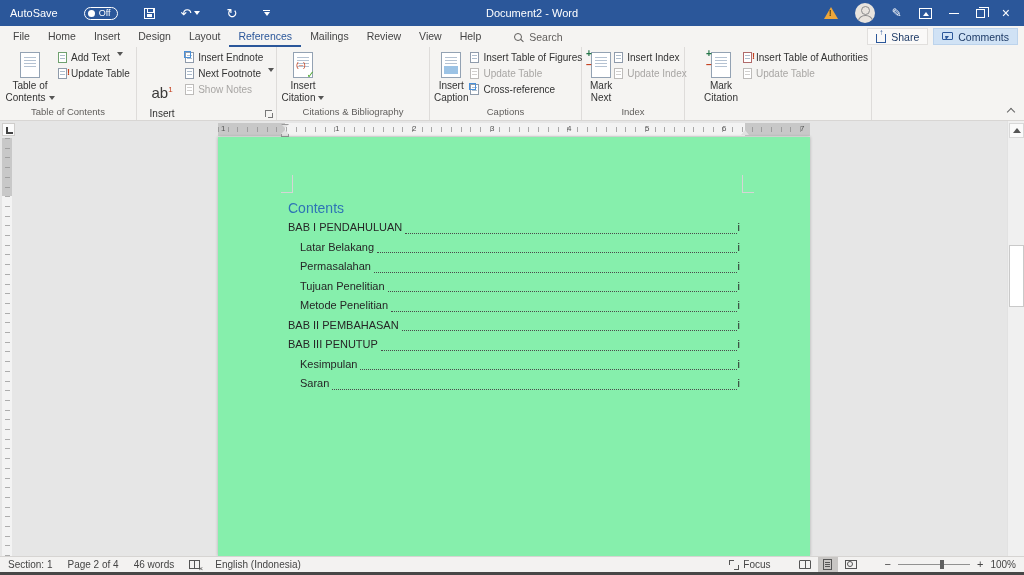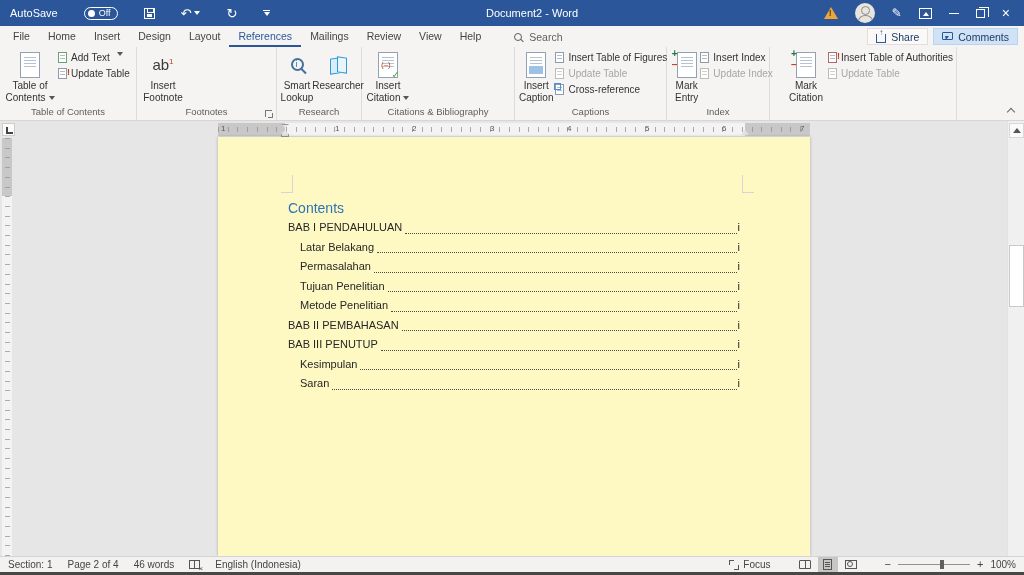--- a/index.html
+++ b/index.html
@@ -99,21 +99,21 @@
   .hr-num { position:absolute; top:1px; font-size:8px; color:#555; }
   .ind { position:absolute; background:#efefef; box-shadow:0 0 0 1px #9a9a9a; }
   .ind-first { left:63px; top:1px; width:8px; height:4px; clip-path:polygon(0 0,100% 0,50% 100%); box-shadow:none; background:#e2e2e2; border-top:1px solid #9a9a9a; }
   .ind-hang { left:63px; top:7px; width:8px; height:4px; clip-path:polygon(50% 0,100% 100%,0 100%); box-shadow:none; background:#e2e2e2; }
   .ind-box { left:63px; top:11px; width:8px; height:3px; box-shadow:none; background:#e2e2e2; border:1px solid #9a9a9a; border-top:none; }
   .ind-right { left:523px; top:7px; width:8px; height:5px; clip-path:polygon(50% 0,100% 100%,0 100%); box-shadow:none; background:#e2e2e2; }
   .vruler { position:absolute; left:2px; top:17px; width:10px; bottom:0; background:#f3f3f3; }
   .vr-dark { position:absolute; left:0; right:0; top:0; height:58px; background:#c8c8c8; }
   .vr-ticks { position:absolute; top:0; bottom:0; left:3px; width:5px;
               background:repeating-linear-gradient(to bottom, #8f8f8f 0 1px, transparent 1px 9.7px); opacity:.7; }
-  .page { position:absolute; left:218px; top:16px; width:592px; bottom:0; background:#fef9c3; box-shadow:0 0 3px rgba(0,0,0,.25); }
+  .page { position:absolute; left:218px; top:16px; width:592px; bottom:0; background:#86efac; box-shadow:0 0 3px rgba(0,0,0,.25); }
   .crop-l { position:absolute; left:63px; top:38px; width:12px; height:18px; border-right:1px solid #d5d5d5; border-bottom:1px solid #d5d5d5; }
   .crop-r { position:absolute; left:524px; top:38px; width:12px; height:18px; border-left:1px solid #d5d5d5; border-bottom:1px solid #d5d5d5; }
   .doc-heading { position:absolute; left:70px; top:63px; font-size:14px; color:#2e74b5; }
   .toc { position:absolute; left:70px; top:84px; width:452px; }
   .toc-row { display:flex; height:19.5px; font-size:11px; color:#262626; }
   .toc-row.lvl2 { padding-left:12px; }
   .toc-leader { flex:1; border-bottom:1px dotted #4a4a4a; height:1px; align-self:flex-end; margin:0 1px 7px 3px; }
   .toc-page { font-size:11px; }
   .scrollcol { position:absolute; right:0; top:0; bottom:0; width:17px; background:#f0f0f0; border-left:1px solid #e2e2e2; }
   .sc-up { position:absolute; top:2px; left:1px; width:15px; height:15px; background:#fafafa; border:1px solid #d8d8d8; display:flex; align-items:center; justify-content:center; cursor:pointer; }
@@ -227,48 +227,46 @@
             <span class="pgico excl"></span>
             <span>Update Table</span>
           </div>
         </div>
       </div>
       <div class="rg-label">Table of Contents</div>
     </div>
 
     <div class="rgroup" style="width:140px;">
       <div class="rg-body">
-        <div class="bigbtn" style="width:44px;">
+        <div class="bigbtn" style="width:44px;margin-top:28px;">
           <span class="iconbox">
               <span class="ab1">ab<sup>1</sup></span>
             </span>
           <span class="bb-label">Insert Footnote</span>
+        </div>
+        <div class="smallcol">
+          <div class="sbtn">
+            <span class="pgico blue2"></span>
+            <span>Insert Endnote</span>
+          </div>
+          <div class="sbtn">
+            <span class="pgico"></span>
+            <span>Next Footnote</span>
+              <span class="caret"></span>
+          </div>
+          <div class="sbtn disabled">
+            <span class="pgico"></span>
+            <span>Show Notes</span>
+          </div>
         </div>
       </div>
       <div class="rg-label">Footnotes</div>
       <span class="launcher"></span>
     </div>
 
-    <div class="rgroup" style="width:85px;">
-      <div class="rg-body" style="padding-left:2px;">
-        <div class="bigbtn" style="width:40px;">
-          <span class="iconbox">
-              <span class="mag"></span>
-            </span>
-          <span class="bb-label">Smart Lookup</span>
-        </div>
-        <div class="bigbtn" style="width:42px;">
-          <span class="iconbox">
-              <span class="books"></span>
-            </span>
-          <span class="bb-label">Researcher</span>
-        </div>
-      </div>
-      <div class="rg-label">Research</div>
-    </div>
 
     <div class="rgroup" style="width:153px;">
       <div class="rg-body">
         <div class="bigbtn" style="width:44px;">
           <span class="iconbox">
               <span class="bigpg">
                 <i class="ov parens">(–)</i>
                 <i class="ov check">✓</i>
               </span>
             </span>
@@ -306,21 +304,21 @@
 
     <div class="rgroup" style="width:103px;">
       <div class="rg-body" style="padding-left:8px;">
         <div class="bigbtn" style="width:36px;">
           <span class="iconbox">
               <span class="bigpg">
                 <i class="ov plus">+</i>
                 <i class="ov minus">–</i>
               </span>
             </span>
-          <span class="bb-label">Mark Entry</span>
+          <span class="bb-label">Mark Next</span>
         </div>
         <div class="smallcol">
           <div class="sbtn">
             <span class="pgico"></span>
             <span>Insert Index</span>
           </div>
           <div class="sbtn disabled">
             <span class="pgico"></span>
             <span>Update Index</span>
           </div>

